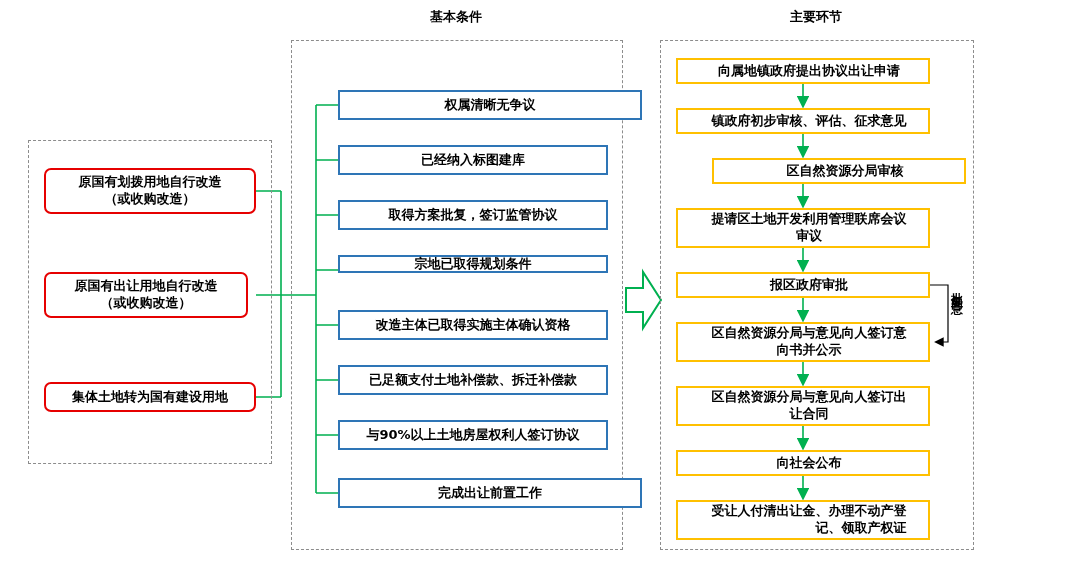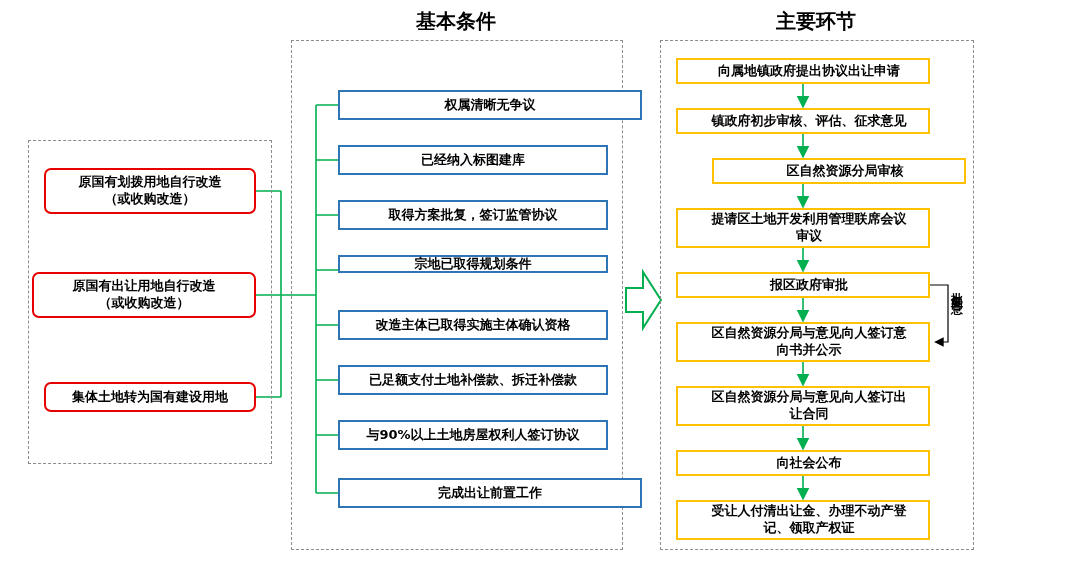--- a/index.html
+++ b/index.html
@@ -3,21 +3,21 @@
 <meta charset="utf-8">
 <style>
   html,body{margin:0;padding:0;background:#ffffff;}
   .canvas{
     position:relative;width:1080px;height:581px;background:#ffffff;
     font-family:"DejaVu Sans","Liberation Sans",sans-serif;color:#000;
     overflow:hidden;
   }
   .overlay{position:absolute;left:0;top:0;width:1080px;height:581px;pointer-events:none;}
   .dashed{position:absolute;border:1.5px dashed #8c8c8c;background:transparent;}
-  .title{position:absolute;font-size:20px;font-weight:700;text-align:center;width:140px;}
+  .title{position:absolute;font-size:13px;font-weight:700;text-align:center;width:140px;}
   .box{
     position:absolute;background:#ffffff;display:flex;align-items:center;justify-content:center;
     text-align:center;font-weight:700;font-size:13px;line-height:1.3;white-space:pre-line;
     box-sizing:border-box;padding:1px 4px;
   }
   .src{border:2.5px solid #e60000;border-radius:7px;}
   .cond{border:2px solid #2e75b6;}
   .step{border:2px solid #ffc000;padding-left:16px;}
   .vnote{
     position:absolute;writing-mode:vertical-rl;text-orientation:upright;
@@ -65,21 +65,21 @@
 
   <div class="title" style="left:386px;top:8px;">基本条件</div>
   <div class="title" style="left:746px;top:8px;">主要环节</div>
 
   <div class="dashed" style="left:28px;top:140px;width:242px;height:322px;"></div>
   <div class="dashed" style="left:291px;top:40px;width:330px;height:508px;"></div>
   <div class="dashed" style="left:660px;top:40px;width:312px;height:508px;"></div>
 
   <div class="box src" style="left:44px;top:168px;width:212px;height:46px;">原国有划拨用地自行改造
 （或收购改造）</div>
-  <div class="box src" style="left:32px;top:272px;width:224px;height:46px;">原国有出让用地自行改造
+  <div class="box src" style="left:44px;top:272px;width:204px;height:46px;">原国有出让用地自行改造
 （或收购改造）</div>
   <div class="box src" style="left:44px;top:382px;width:212px;height:30px;">集体土地转为国有建设用地</div>
 
   <div class="box cond" style="left:338px;top:90px;width:304px;height:30px;">权属清晰无争议</div>
   <div class="box cond" style="left:338px;top:145px;width:270px;height:30px;">已经纳入标图建库</div>
   <div class="box cond" style="left:338px;top:200px;width:270px;height:30px;">取得方案批复，签订监管协议</div>
   <div class="box cond" style="left:338px;top:255px;width:270px;height:18px;">宗地已取得规划条件</div>
   <div class="box cond" style="left:338px;top:310px;width:270px;height:30px;">改造主体已取得实施主体确认资格</div>
   <div class="box cond" style="left:338px;top:365px;width:270px;height:30px;">已足额支付土地补偿款、拆迁补偿款</div>
   <div class="box cond" style="left:338px;top:420px;width:270px;height:30px;">与90%以上土地房屋权利人签订协议</div>
@@ -89,18 +89,18 @@
   <div class="box step" style="left:676px;top:108px;width:254px;height:26px;">镇政府初步审核、评估、征求意见</div>
   <div class="box step" style="left:676px;top:158px;width:254px;height:26px;margin-left:36px;">区自然资源分局审核</div>
   <div class="box step" style="left:676px;top:208px;width:254px;height:40px;">提请区土地开发利用管理联席会议
 审议</div>
   <div class="box step" style="left:676px;top:272px;width:254px;height:26px;">报区政府审批</div>
   <div class="box step" style="left:676px;top:322px;width:254px;height:40px;">区自然资源分局与意见向人签订意
 向书并公示</div>
   <div class="box step" style="left:676px;top:386px;width:254px;height:40px;">区自然资源分局与意见向人签订出
 让合同</div>
   <div class="box step" style="left:676px;top:450px;width:254px;height:26px;">向社会公布</div>
-  <div class="box step" style="left:676px;top:500px;width:254px;height:40px;">受让人付清出让金、办理不动产登
+  <div class="box step" style="left:676px;top:500px;width:254px;height:40px;text-align:right;">受让人付清出让金、办理不动产登
 记、领取产权证</div>
 
   <div class="vnote" style="left:951px;top:283px;">批复同意</div>
 
 </div>
 
 </body></html>

